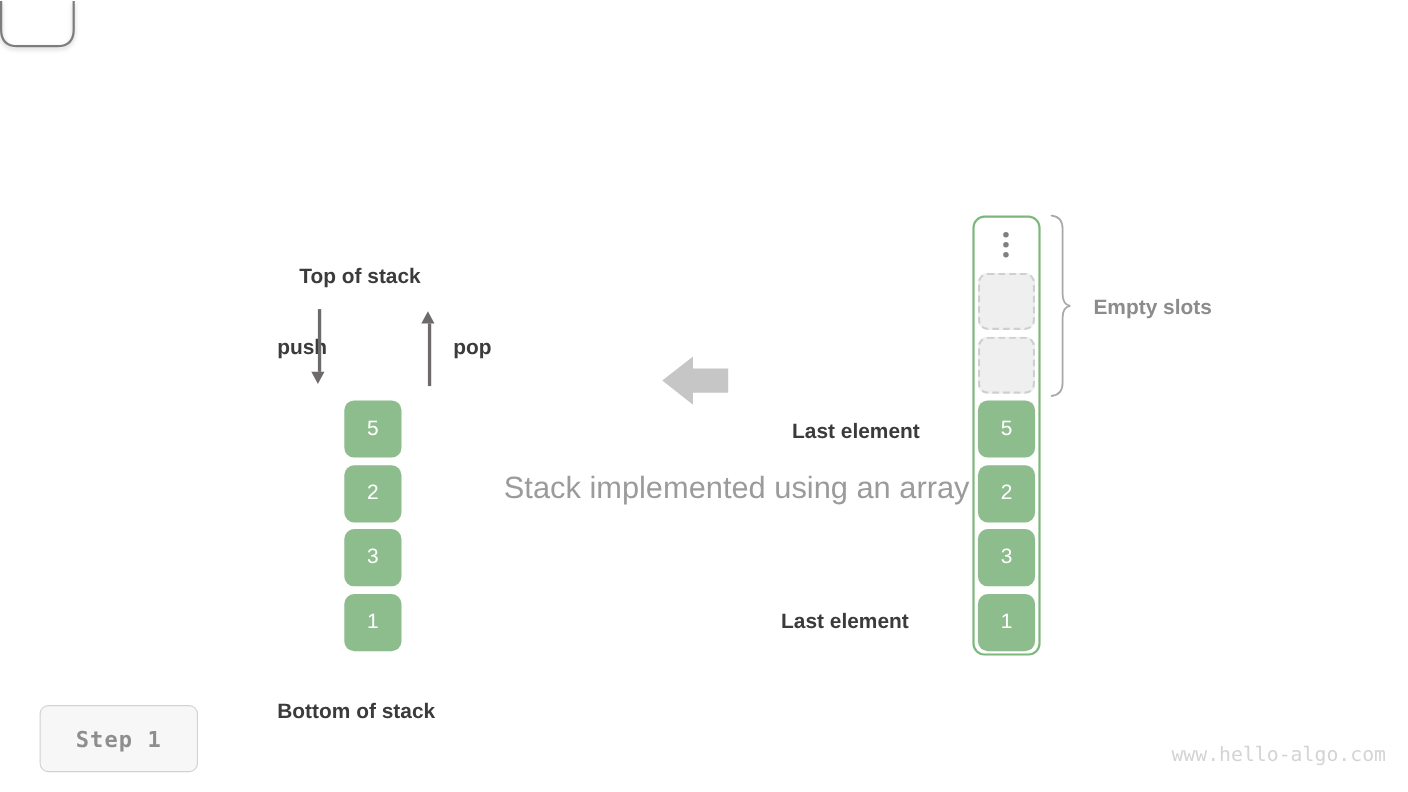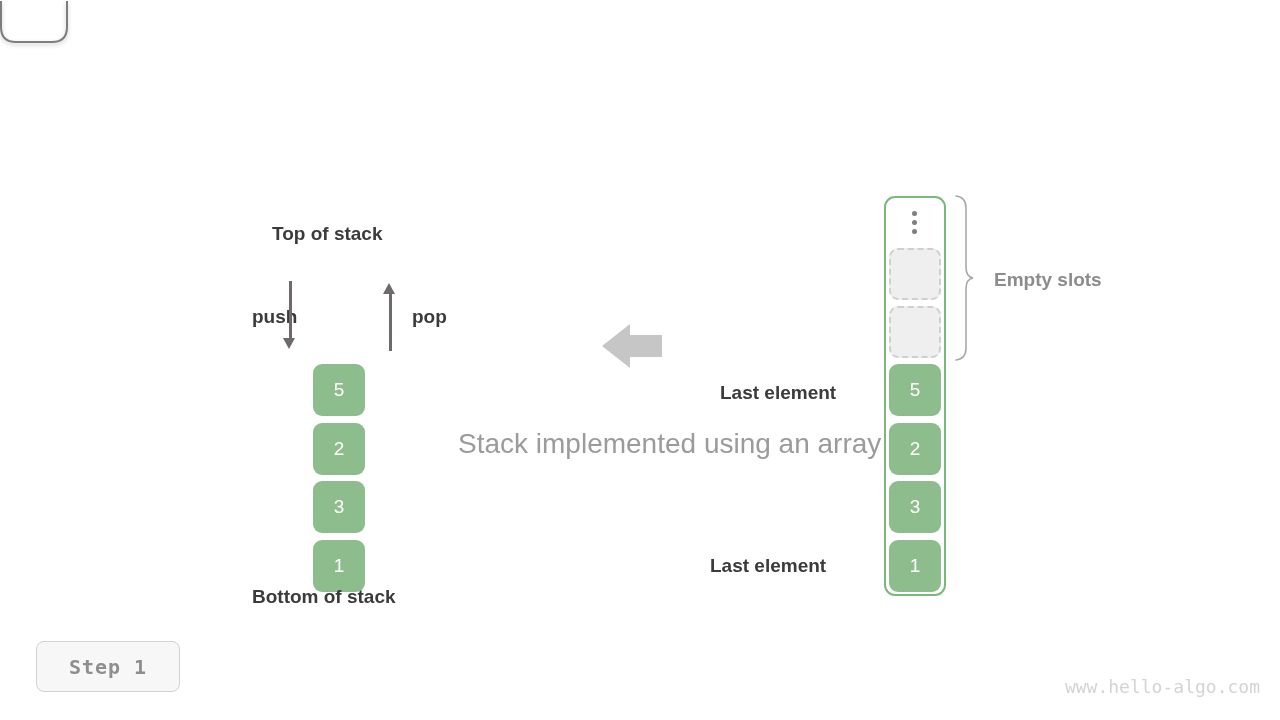--- a/index.html
+++ b/index.html
@@ -150,21 +150,21 @@
     left: 952px;
     top: 194px;
   }
 
   
   #step-badge {
     position: absolute;
     left: 36px;
     top: 641px;
     width: 144px;
-    height: 51px;
+    height: 61px;
     border: 1px solid #d2d2d2;
     border-radius: 8px;
     background: #f7f7f7;
     display: flex;
     align-items: center;
     justify-content: center;
     font-family: "DejaVu Sans Mono", monospace;
     font-weight: bold;
     font-size: 20px;
     letter-spacing: 1px;
@@ -181,21 +181,21 @@
     font-size: 18px;
     color: #d4d4d4;
     white-space: nowrap;
   }
 </style>
 </head>
 <body>
 
 <div class="canvas">
 
-  <div class="label-bold" style="left:272px; top:223px;text-align:right;">Top of stack</div>
+  <div class="label-bold" style="left:272px; top:241px;text-align:right;">Top of stack</div>
 
   <div class="label-bold" style="left:216px; top:306px;margin-left:36px;">push</div>
 
   <div class="label-bold" style="left:412px; top:306px;">pop</div>
 
   <div class="arrow-line" style="left:289px; top:281px; height:57px;"></div>
   <div class="arrow-head down" style="left:283px; top:338px;"></div>
 
   <div class="arrow-line" style="left:389px; top:294px; height:57px;"></div>
   <div class="arrow-head up" style="left:383px; top:283px;"></div>
@@ -207,21 +207,21 @@
       </filter>
     </defs>
     <path d="M 302 280 L 302 306 Q 302 321 317 321 L 353 321 Q 368 321 368 306 L 368 280" transform="translate(-301,-279)" fill="none" stroke="#7d7d7d" stroke-width="2" filter="url(#softshadow)"></path>
   </svg>
 
   <div class="cell left-cell" style="top:364px;">5</div>
   <div class="cell left-cell" style="top:423px;">2</div>
   <div class="cell left-cell" style="top:481px;">3</div>
   <div class="cell left-cell" style="top:540px;">1</div>
 
-  <div class="label-bold" style="left:252px; top:586px;">Bottom of stack</div>
+  <div class="label-bold" style="left:252px; top:637px;">Bottom of stack</div>
 
   <svg id="center-arrow" width="62" height="56" viewBox="0 0 62 56">
     <path d="M 0 28 L 28 6 L 28 17 L 60 17 L 60 39 L 28 39 L 28 50 Z" fill="#c6c6c6"></path>
   </svg>
 
   <div class="caption" style="left:458px; top:428px;">Stack implemented using an array</div>
 
   <div id="right-array"></div>
 
   <div id="ellipsis-dots">

